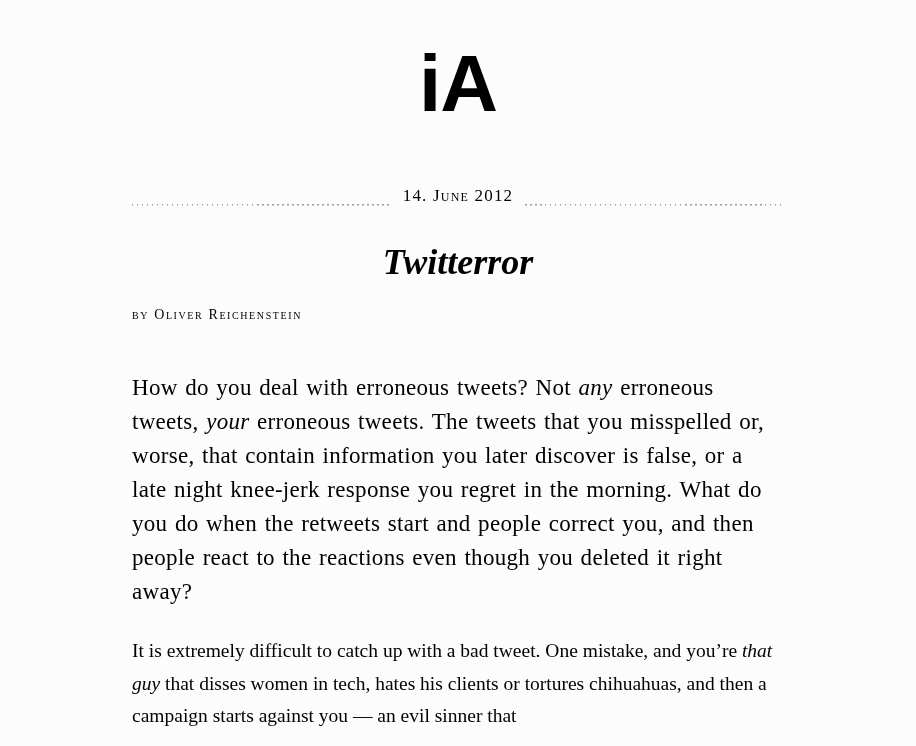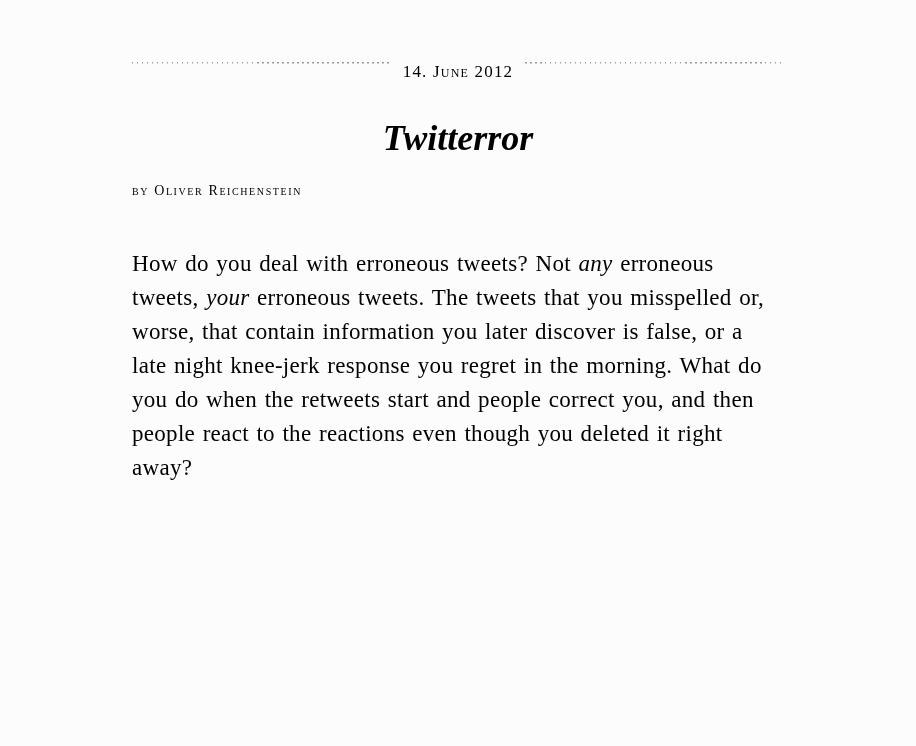--- a/index.html
+++ b/index.html
@@ -26,21 +26,21 @@
     font-weight: bold;
     font-size: 80px;
     line-height: 1;
     letter-spacing: -1px;
     text-align: center;
     margin-top: 44px;
     cursor: pointer;
   }
   .date-row {
     display: flex;
-    align-items: flex-start;
+    align-items: flex-end;
     margin-top: 62px;
   }
   .dotted {
     flex: 1;
     height: 2px;
     background-image: repeating-linear-gradient(90deg, var(--rule) 0 1.5px, transparent 1.5px 5px);
     background-repeat: no-repeat;
     background-size: 100% 1.5px;
     background-position: 0 60%;
   }
@@ -83,28 +83,30 @@
   }
   .article-body em {
     font-style: italic;
   }
 </style>
 </head>
 <body>
 
 <div class="page">
 
+  <div class="logo">iA</div>
 
   <div class="date-row">
     <span class="dotted"></span>
     <span class="date">14. June 2012</span>
     <span class="dotted"></span>
   </div>
 
   <h1 class="title">Twitterror</h1>
 
   <div class="byline">by Oliver Reichenstein</div>
 
   <div class="article-body">
       <p class="lede"><span>How do you deal with erroneous tweets? Not </span><em>any</em><span> erroneous tweets, </span><em>your</em><span> erroneous tweets. The tweets that you misspelled or, worse, that contain information you later discover is false, or a late night knee-jerk response you regret in the morning. What do you do when the retweets start and people correct you, and then people react to the reactions even though you deleted it right away?</span></p>
+      <p><span>It is extremely difficult to catch up with a bad tweet. One mistake, and you’re </span><em>that guy</em><span> that disses women in tech, hates his clients or tortures chihuahuas, and then a campaign starts against you — an evil sinner that</span></p>
     </div>
 
 </div>
 
 </body></html>

